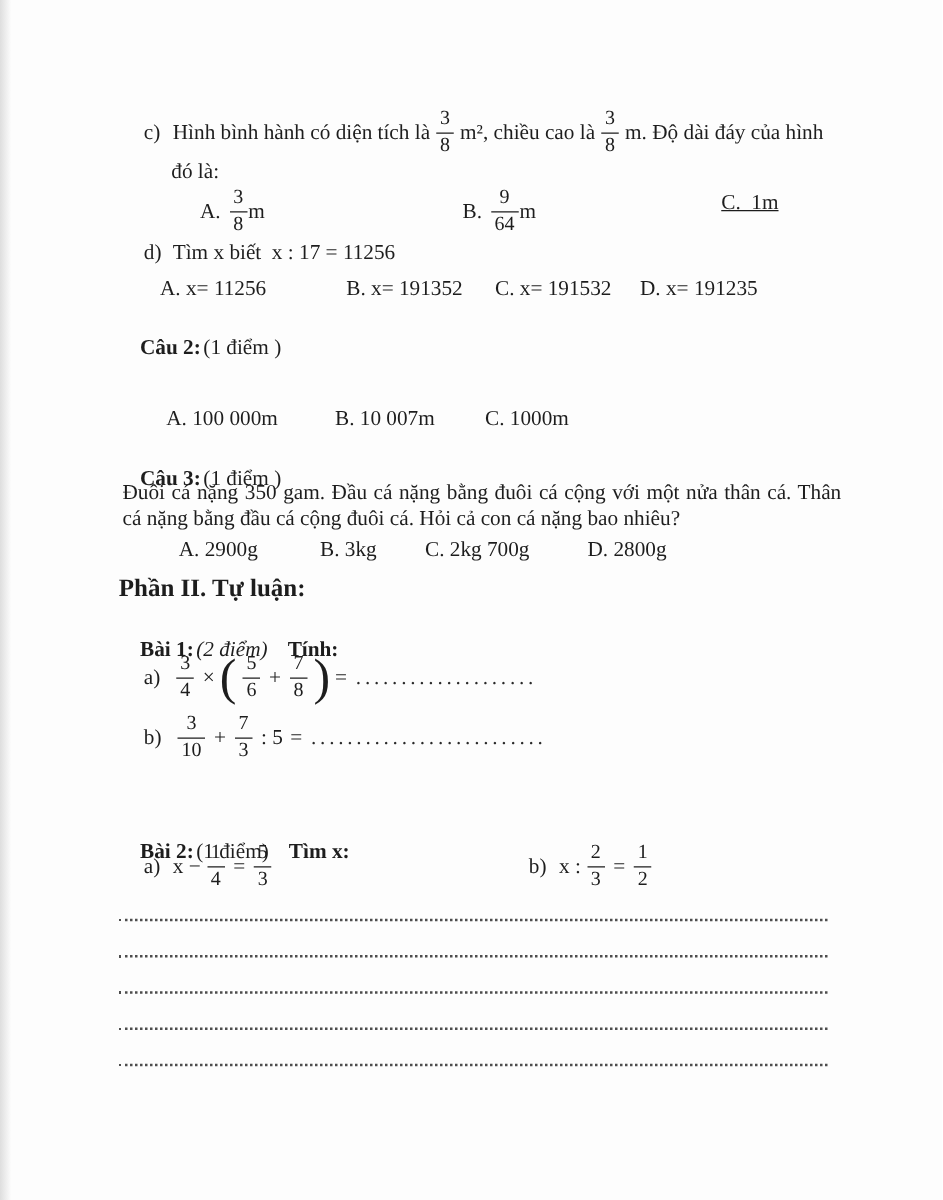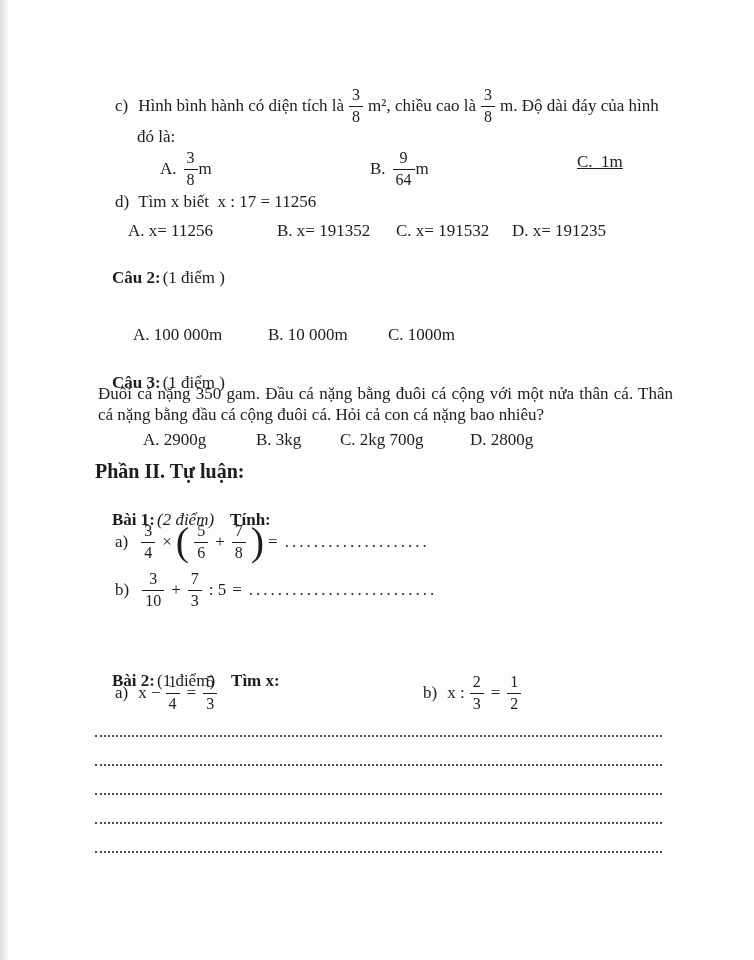--- a/index.html
+++ b/index.html
@@ -83,21 +83,21 @@
   </div>
   <div class="abs" style="left:128px; top:221px; white-space:pre;">A. x= 11256</div>
   <div class="abs" style="left:277px; top:221px; white-space:pre;">B. x= 191352</div>
   <div class="abs" style="left:396px; top:221px; white-space:pre;">C. x= 191532</div>
   <div class="abs" style="left:512px; top:221px; white-space:pre;">D. x= 191235</div>
 
   <div class="header" style="left:95px; top:248px;">
     <span class="bold">Câu 2:</span><span class="pts">(1 điểm )</span>
   </div>
   <div class="abs" style="left:133px; top:325px; white-space:pre;">A. 100 000m</div>
-  <div class="abs" style="left:268px; top:325px; white-space:pre;">B. 10 000m</div>
+  <div class="abs" style="left:268px; top:325px; white-space:pre;">B. 10 007m</div>
   <div class="abs" style="left:388px; top:325px; white-space:pre;">C. 1000m</div>
 
   <div class="header" style="left:95px; top:353px;">
     <span class="bold">Câu 3:</span><span class="pts">(1 điểm )</span>
   </div>
   <div class="para" style="left:98px; top:383px; width:575px;">Đuôi cá nặng 350 gam. Đầu cá nặng bằng đuôi cá cộng với một nửa thân cá. Thân cá nặng bằng đầu cá cộng đuôi cá. Hỏi cả con cá nặng bao nhiêu?</div>
   <div class="abs" style="left:143px; top:430px; white-space:pre;">A. 2900g</div>
   <div class="abs" style="left:256px; top:430px; white-space:pre;">B. 3kg</div>
   <div class="abs" style="left:340px; top:430px; white-space:pre;">C. 2kg 700g</div>
   <div class="abs" style="left:470px; top:430px; white-space:pre;">D. 2800g</div>

